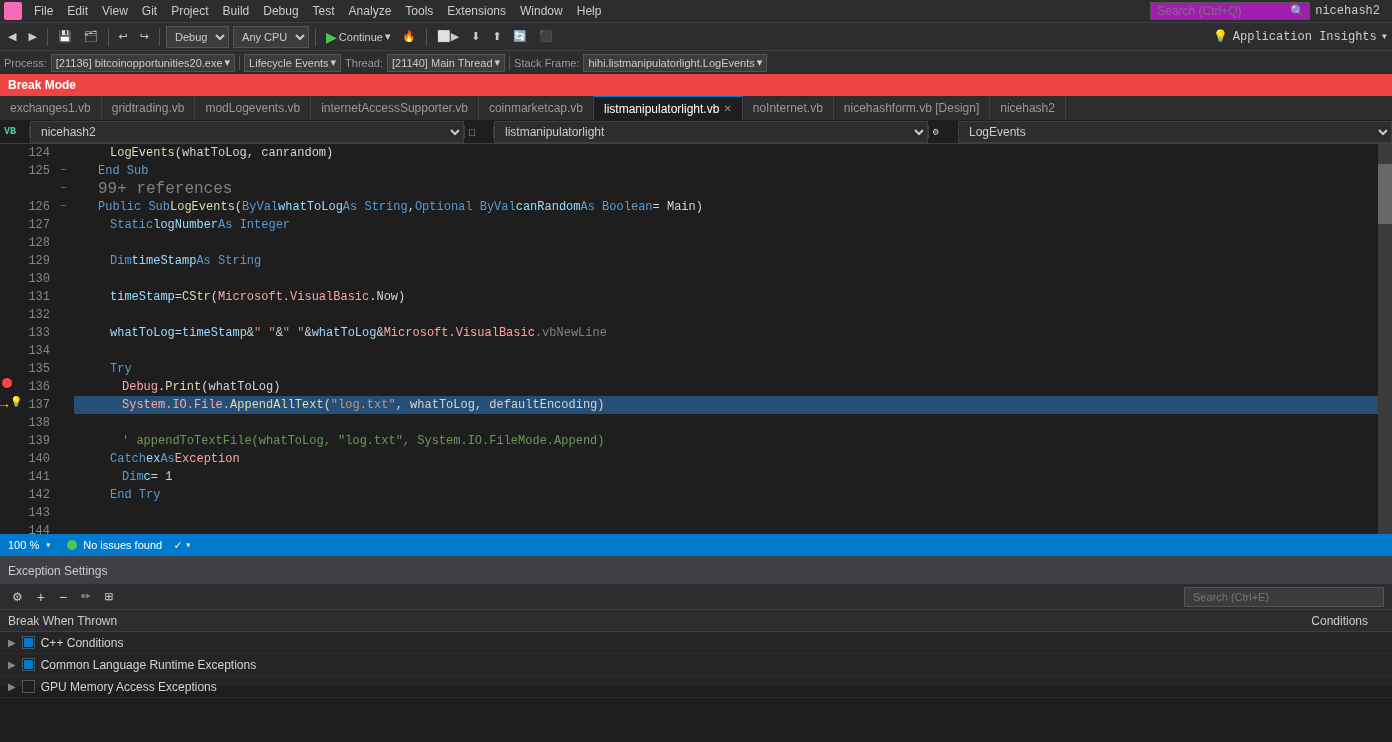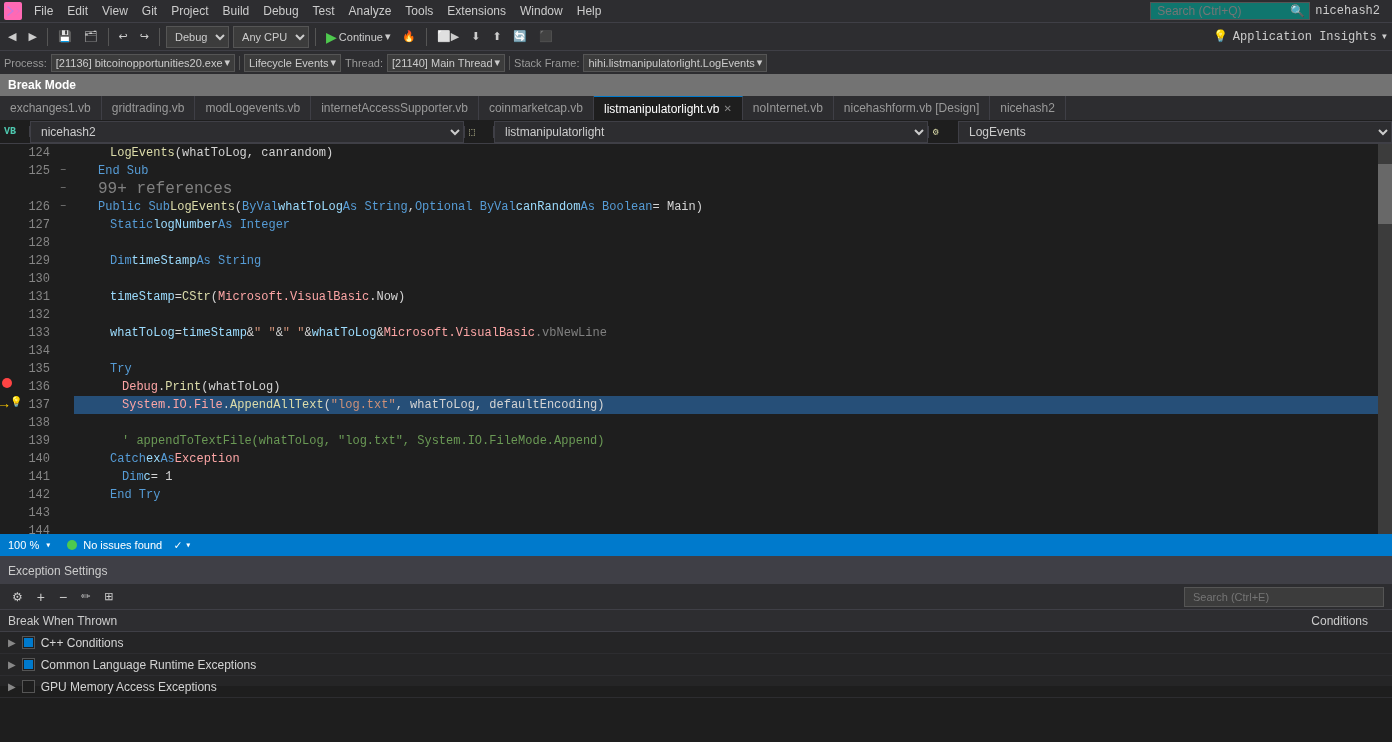--- a/index.html
+++ b/index.html
@@ -3,38 +3,38 @@
   <meta charset="utf-8">
   <style>
     * { margin: 0; padding: 0; box-sizing: border-box; }
     body { font-family: 'Consolas', 'Courier New', monospace; font-size: 12px; background: #1e1e1e; color: #d4d4d4; overflow: hidden; width: 1392px; height: 742px; }
 
     
     #menu-bar { display: flex; align-items: center; background: #2d2d30; height: 22px; padding: 0 4px; gap: 2px; }
     .menu-logo { width: 18px; height: 18px; background: #ff69b4; border-radius: 2px; margin-right: 4px; display: flex; align-items: center; justify-content: center; font-size: 10px; font-weight: bold; color: white; }
     .menu-item { color: #ccc; padding: 2px 6px; cursor: pointer; font-size: 12px; font-family: 'Segoe UI', sans-serif; }
     .menu-search { margin-left: auto; display: flex; align-items: center; }
-    .menu-search input { background: #0f766e; border: 1px solid #555; color: #ccc; padding: 1px 6px; width: 160px; font-size: 12px; }
+    .menu-search input { background: #a21caf; border: 1px solid #555; color: #ccc; padding: 1px 6px; width: 160px; font-size: 12px; }
     .menu-user { color: #ccc; padding: 2px 8px; font-size: 12px; }
 
     
     #toolbar { display: flex; align-items: center; background: #2d2d30; height: 28px; padding: 0 4px; gap: 4px; border-top: 1px solid #3f3f46; }
     .toolbar-btn { background: transparent; border: none; color: #ccc; cursor: pointer; padding: 2px 4px; font-size: 11px; display: flex; align-items: center; gap: 2px; }
     .toolbar-separator { width: 1px; background: #555; height: 18px; margin: 0 2px; }
     .toolbar-dropdown { background: #3c3c3c; border: 1px solid #555; color: #ccc; padding: 2px 4px; font-size: 11px; cursor: pointer; height: 22px; }
     .toolbar-play { color: #4ec94e; font-size: 14px; }
     .app-insights { color: #ccc; font-size: 12px; margin-left: auto; display: flex; align-items: center; gap: 4px; }
 
     
     #debug-bar { display: flex; align-items: center; background: #2d2d30; height: 24px; padding: 0 4px; gap: 4px; border-top: 1px solid #3f3f46; font-family: 'Segoe UI', sans-serif; font-size: 11px; color: #ccc; }
     .debug-label { color: #999; }
     .debug-dropdown { background: #3c3c3c; border: 1px solid #555; color: #ccc; padding: 1px 4px; font-size: 11px; height: 18px; display: inline-flex; align-items: center; gap: 2px; }
 
     
-    #break-mode-bar { background: #737373; height: 22px; display: flex; align-items: center; padding: 0 8px; font-family: 'Segoe UI', sans-serif; font-size: 12px; font-weight: bold; color: white; gap: 20px; }
+    #break-mode-bar { background: #ef4444; height: 22px; display: flex; align-items: center; padding: 0 8px; font-family: 'Segoe UI', sans-serif; font-size: 12px; font-weight: bold; color: white; gap: 20px; }
 
     
     #editor-tabs { display: flex; align-items: flex-end; background: #2d2d30; height: 24px; overflow: hidden; }
     .editor-tab { display: flex; align-items: center; padding: 2px 10px; background: #2d2d30; color: #999; font-family: 'Segoe UI', sans-serif; font-size: 12px; cursor: pointer; border-right: 1px solid #3f3f46; gap: 4px; white-space: nowrap; height: 100%; }
     .editor-tab.active { background: #1e1e1e; color: white; border-top: 1px solid #007acc; }
     .tab-close { font-size: 10px; color: #888; cursor: pointer; }
 
     
     #editor-header { display: flex; align-items: center; background: #1e1e1e; height: 24px; border-bottom: 1px solid #3f3f46; }
     .editor-header-select { background: #2d2d30; border: 1px solid #3f3f46; color: #ccc; font-size: 12px; padding: 2px 6px; flex: 1; height: 22px; }

